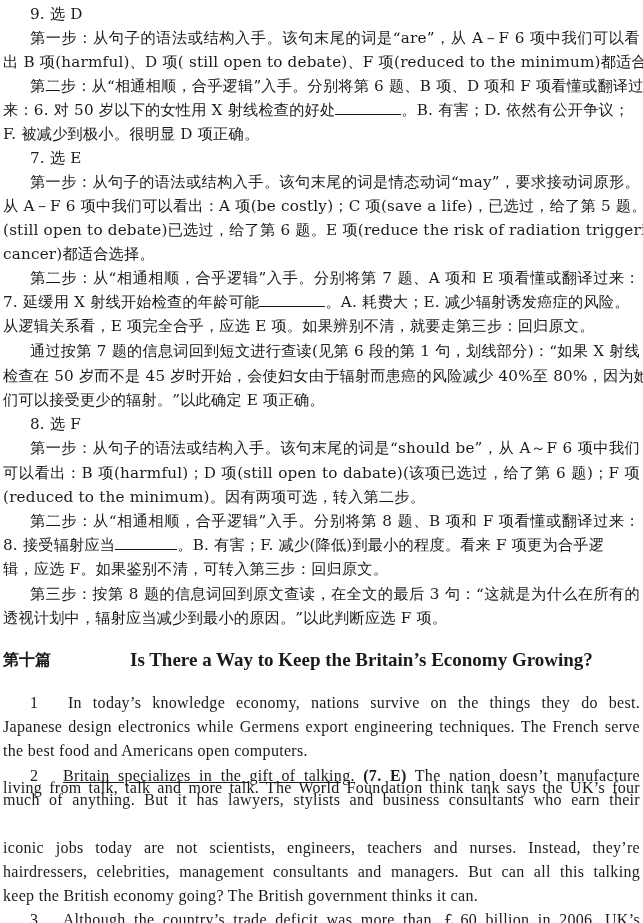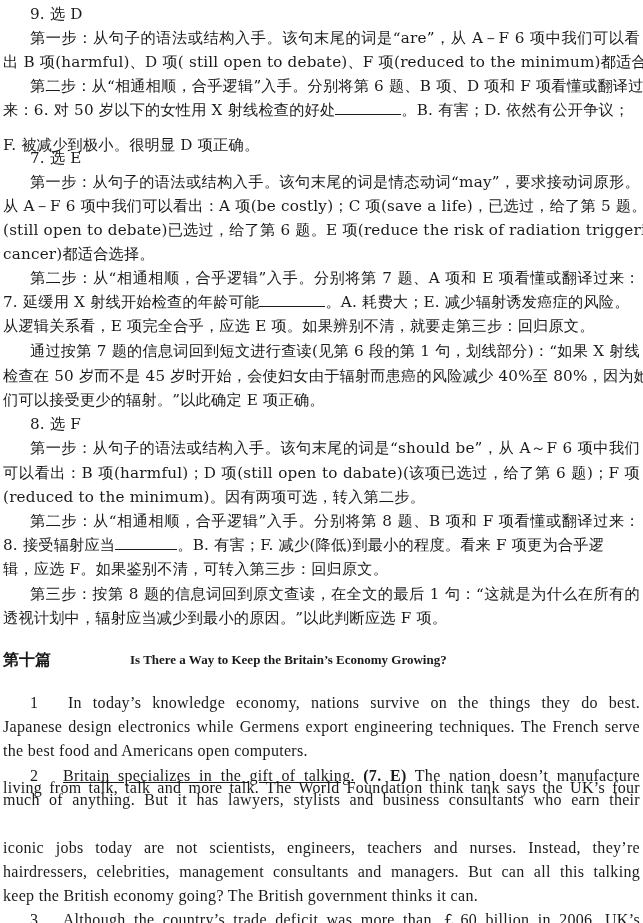--- a/index.html
+++ b/index.html
@@ -11,38 +11,38 @@
   .page { position: absolute; left: 0; top: 0; width: 643px; }
   .line {
     position: absolute; left: 3px; width: 637px;
     font-size: 15.2px; line-height: 20px; white-space: nowrap;
     letter-spacing: 0.2px;
   }
   .justify { text-align: justify; text-align-last: justify; }
   .indent { left: 30px; width: 610px; }
   .blank { display: inline-block; border-bottom: 1px solid #1a1a1a; height: 14px; vertical-align: baseline; }
   .heading-label { position: absolute; left: 3px; top: 650px; font-size: 16px; font-weight: bold; line-height: 20px; font-family: "DejaVu Sans", sans-serif; }
-  .heading-title { position: absolute; left: 130px; top: 650px; font-size: 13px; font-weight: bold; line-height: 20px; font-family: "Liberation Serif", serif; }
+  .heading-title { position: absolute; left: 130px; top: 650px; font-size: 19px; font-weight: bold; line-height: 20px; font-family: "Liberation Serif", serif; }
   .en { font-family: Liberation Serif, serif; font-size: 16px; letter-spacing: 0.3px; }
   .u { text-decoration: underline; }
   .bold { font-weight: bold; }
 </style>
 </head>
 <body>
 
 <div class="page">
 
   <div class="line indent" style="top:4px">9. 选 D</div>
   <div class="line indent justify" style="top:28px">第一步：从句子的语法或结构入手。该句末尾的词是“are”，从 A－F 6 项中我们可以看</div>
   <div class="line justify" style="top:52px">出 B 项(harmful)、D 项( still open to debate)、F 项(reduced to the minimum)都适合选择。</div>
   <div class="line indent justify" style="top:76px">第二步：从“相通相顺，合乎逻辑”入手。分别将第 6 题、B 项、D 项和 F 项看懂或翻译过</div>
   <div class="line" style="top:100px">
     <span>来：6. 对 50 岁以下的女性用 X 射线检查的好处</span><span class="blank" style="width:66px"></span><span>。B. 有害；D. 依然有公开争议；</span>
   </div>
-  <div class="line" style="top:135px">F. 被减少到极小。很明显 D 项正确。</div>
+  <div class="line" style="top:124px">F. 被减少到极小。很明显 D 项正确。</div>
 
   <div class="line indent" style="top:148px">7. 选 E</div>
   <div class="line indent justify" style="top:172px">第一步：从句子的语法或结构入手。该句末尾的词是情态动词“may”，要求接动词原形。</div>
   <div class="line justify" style="top:196px">从 A－F 6 项中我们可以看出：A 项(be costly)；C 项(save a life)，已选过，给了第 5 题。D 项</div>
   <div class="line justify" style="top:220px">(still open to debate)已选过，给了第 6 题。E 项(reduce the risk of radiation triggering a</div>
   <div class="line" style="top:244px">cancer)都适合选择。</div>
   <div class="line indent justify" style="top:268px">第二步：从“相通相顺，合乎逻辑”入手。分别将第 7 题、A 项和 E 项看懂或翻译过来：</div>
   <div class="line" style="top:292px">
     <span>7. 延缓用 X 射线开始检查的年龄可能</span><span class="blank" style="width:66px"></span><span>。A. 耗费大；E. 减少辐射诱发癌症的风险。</span>
   </div>
@@ -53,21 +53,21 @@
 
   <div class="line indent" style="top:414px">8. 选 F</div>
   <div class="line indent justify" style="top:438px">第一步：从句子的语法或结构入手。该句末尾的词是“should be”，从 A～F 6 项中我们</div>
   <div class="line justify" style="top:463px">可以看出：B 项(harmful)；D 项(still open to dabate)(该项已选过，给了第 6 题)；F 项</div>
   <div class="line" style="top:487px">(reduced to the minimum)。因有两项可选，转入第二步。</div>
   <div class="line indent justify" style="top:511px">第二步：从“相通相顺，合乎逻辑”入手。分别将第 8 题、B 项和 F 项看懂或翻译过来：</div>
   <div class="line" style="top:535px">
     <span>8. 接受辐射应当</span><span class="blank" style="width:62px"></span><span>。B. 有害；F. 减少(降低)到最小的程度。看来 F 项更为合乎逻</span>
   </div>
   <div class="line" style="top:559px">辑，应选 F。如果鉴别不清，可转入第三步：回归原文。</div>
-  <div class="line indent justify" style="top:584px">第三步：按第 8 题的信息词回到原文查读，在全文的最后 1 句：“这就是为什么在所有的</div>
+  <div class="line indent justify" style="top:584px">第三步：按第 8 题的信息词回到原文查读，在全文的最后 3 句：“这就是为什么在所有的</div>
   <div class="line" style="top:608px">透视计划中，辐射应当减少到最小的原因。”以此判断应选 F 项。</div>
 
   <div class="heading-label">第十篇</div>
   <div class="heading-title">Is There a Way to Keep the Britain’s Economy Growing?</div>
 
   <div class="line en indent justify" style="top:693px">1　In today’s knowledge economy, nations survive on the things they do best.</div>
   <div class="line en justify" style="top:717px">Japanese design electronics while Germens export engineering techniques. The French serve</div>
   <div class="line en" style="top:741px">the best food and Americans open computers.</div>
   <div class="line en indent justify" style="top:766px">
     <span>2　</span><span class="u">Britain specializes in the gift of talking.</span><span class="bold"> (7. E)</span><span> The nation doesn’t manufacture</span>

